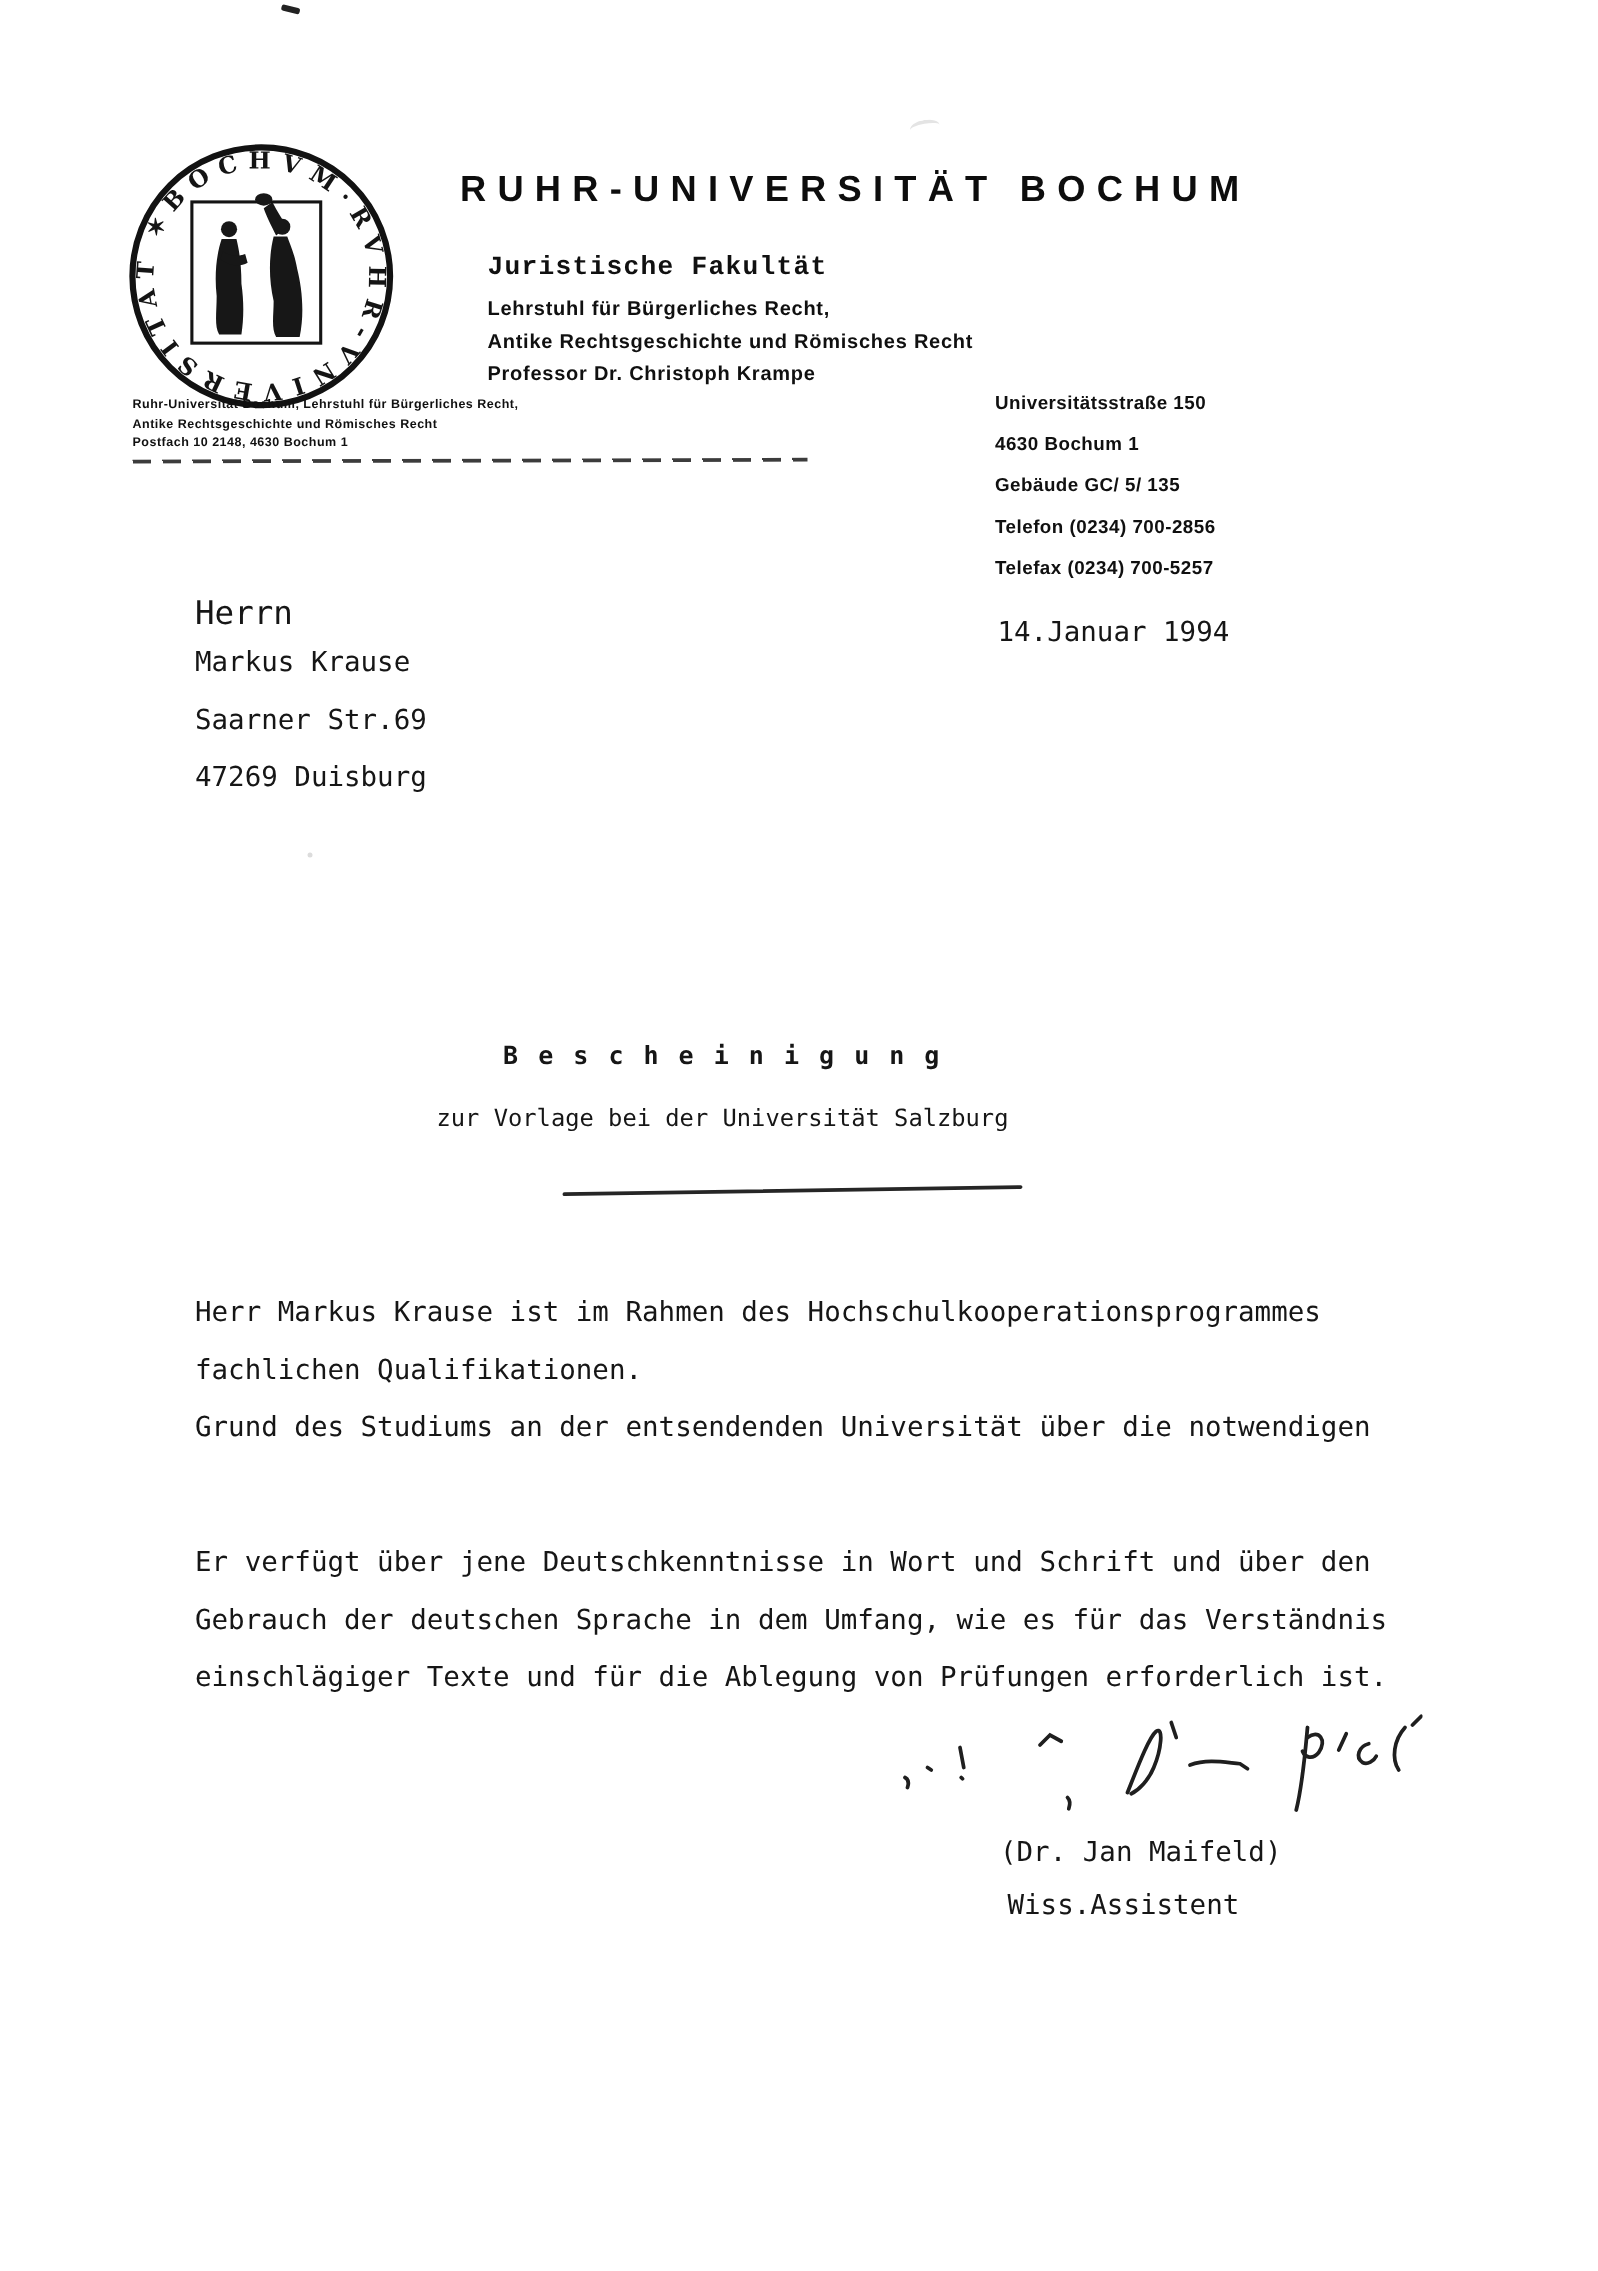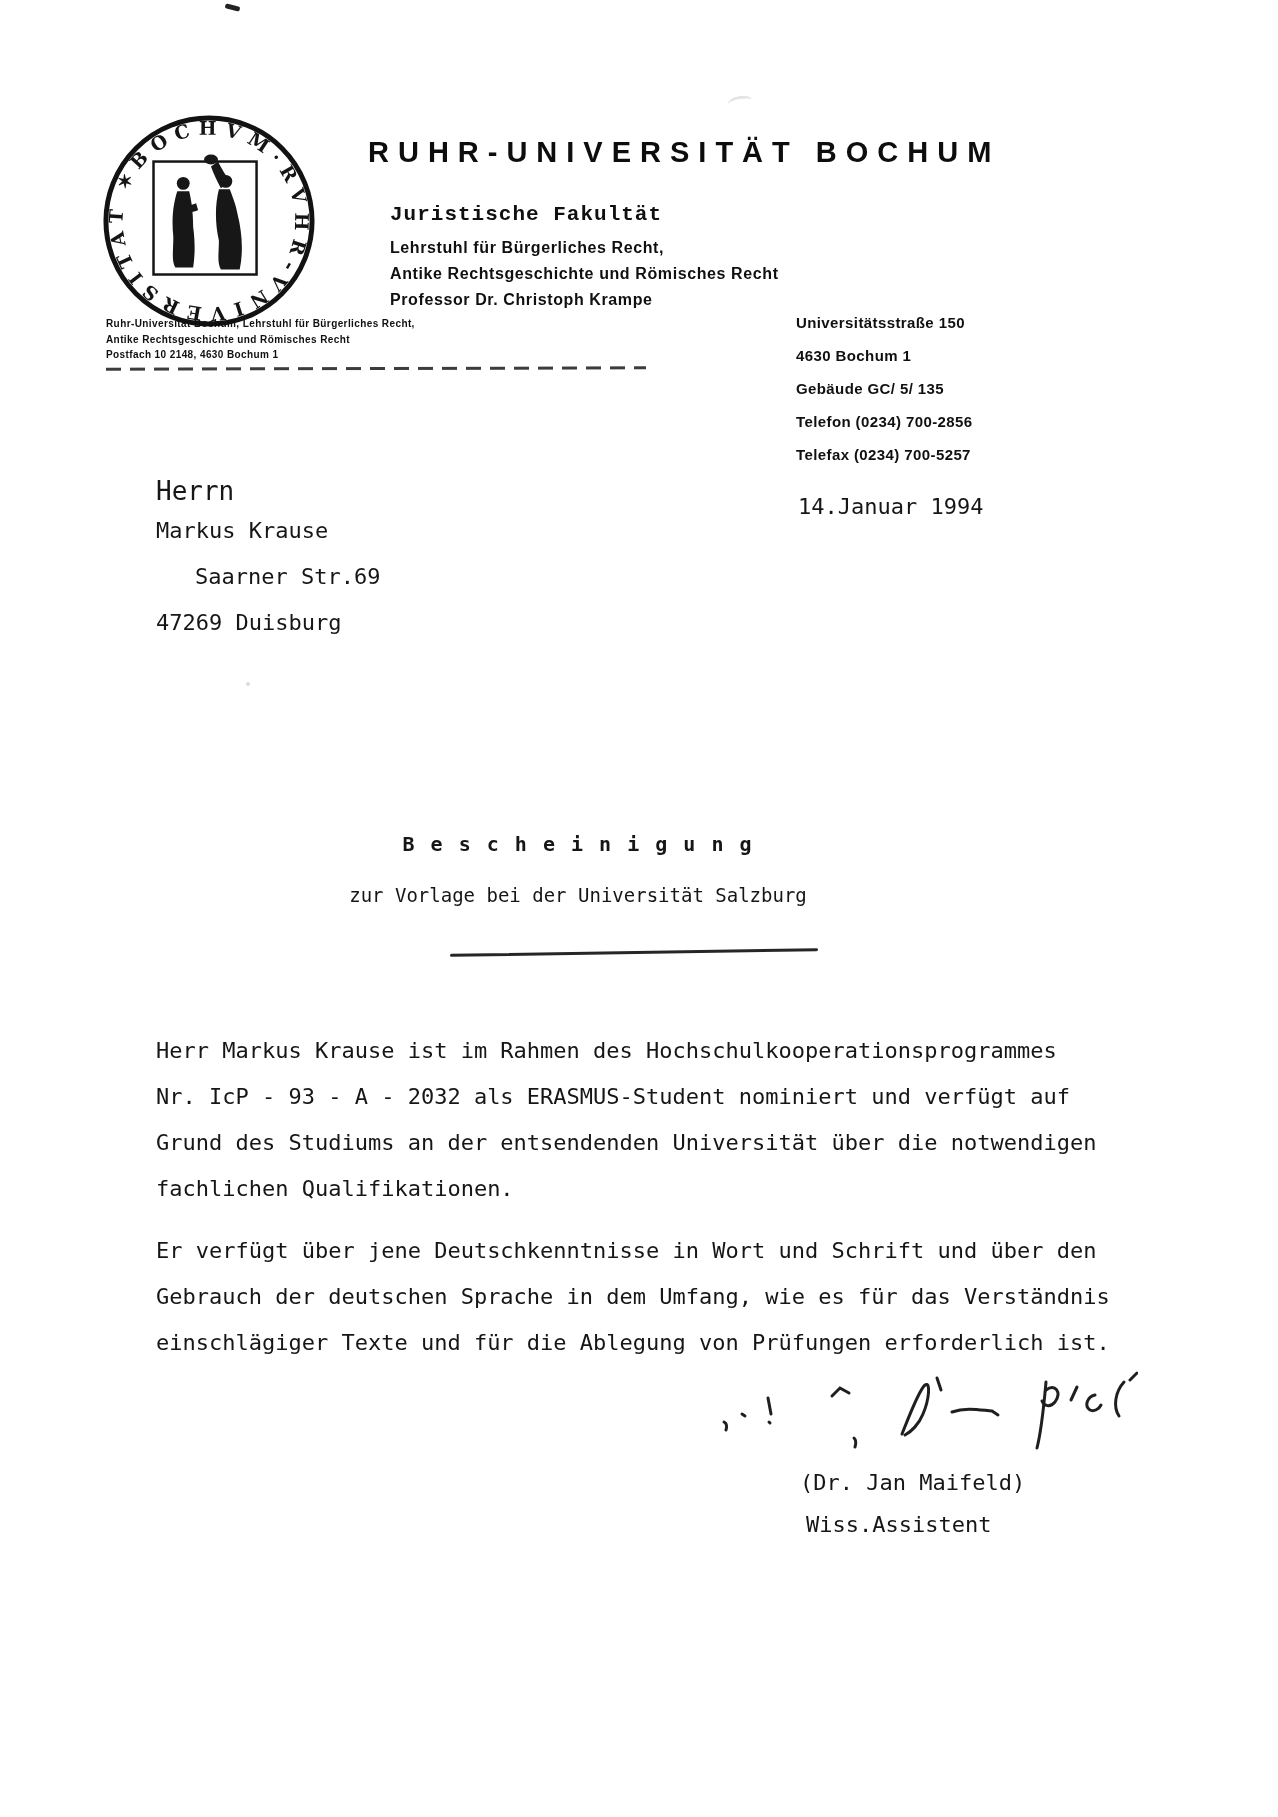--- a/index.html
+++ b/index.html
@@ -30,21 +30,21 @@
     transform:rotate(-.15deg);
   }
 
   
   .contact{left:796px;top:306px;font-size:15px;line-height:33px;letter-spacing:.4px;}
   .date{left:798px;top:494px;font-size:22px;}
 
   
   .rc1{left:156px;top:476px;font-size:26px;}
   .rc2{left:156px;top:518px;font-size:22px;}
-  .rc3{left:156px;top:564px;font-size:22px;margin-left:39px;}
+  .rc3{left:156px;top:564px;font-size:22px;}
   .rc4{left:156px;top:610px;font-size:22px;}
 
   
   .head-wrap{left:0;top:0;width:1156px;text-align:center;}
   .head-title{position:absolute;left:0;top:832px;width:100%;font-size:20px;font-weight:bold;letter-spacing:2px;}
   .head-sub{position:absolute;left:0;top:884px;width:100%;font-size:19px;}
   .head-rule{left:450px;top:951px;width:368px;height:3px;background:#262626;transform:rotate(-.9deg);border-radius:2px;}
 
   
   .para{font-size:22px;line-height:46px;}
@@ -122,23 +122,22 @@
   <div class="abs tw rc4">47269 Duisburg</div>
 
   <div class="abs head-wrap">
     <div class="tw head-title">B e s c h e i n i g u n g</div>
     <div class="tw head-sub">zur Vorlage bei der Universität Salzburg</div>
   </div>
   <div class="abs head-rule"></div>
 
   <div class="abs tw para p1">
     <div>Herr Markus Krause ist im Rahmen des Hochschulkooperationsprogrammes</div>
-    <div>Nr. IcP - 93 - A - 2032 als ERASMUS-Student nominiert und verfügt auf</div>
+    <div>fachlichen Qualifikationen.</div>
     <div>Grund des Studiums an der entsendenden Universität über die notwendigen</div>
-    <div>fachlichen Qualifikationen.</div>
   </div>
 
   <div class="abs tw para p2">
     <div>Er verfügt über jene Deutschkenntnisse in Wort und Schrift und über den</div>
     <div>Gebrauch der deutschen Sprache in dem Umfang, wie es für das Verständnis</div>
     <div>einschlägiger Texte und für die Ablegung von Prüfungen erforderlich ist.</div>
   </div>
 
   <svg class="abs sig-svg" width="520" height="115" viewBox="0 0 520 115" fill="none" stroke="#1f1f1f" stroke-width="3" stroke-linecap="round">
     <path d="M106,70 q4,2 2,8"></path>

